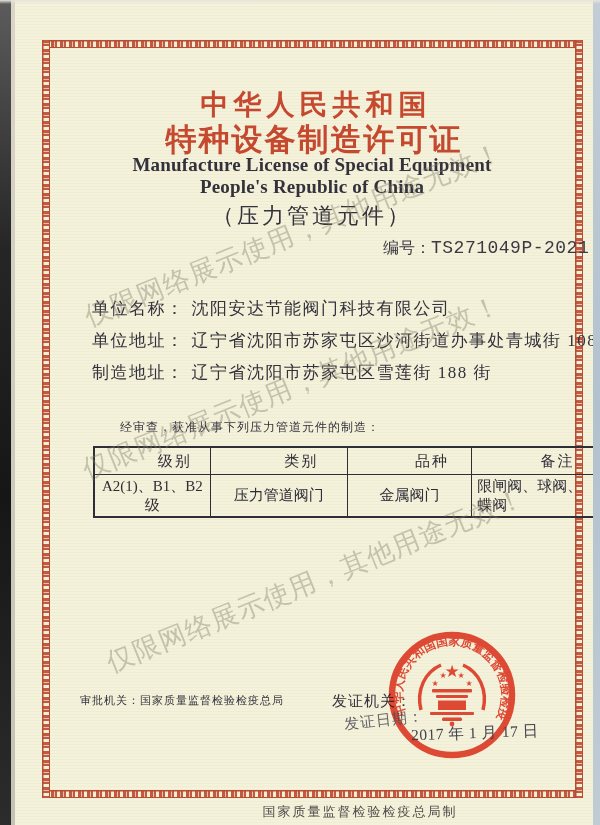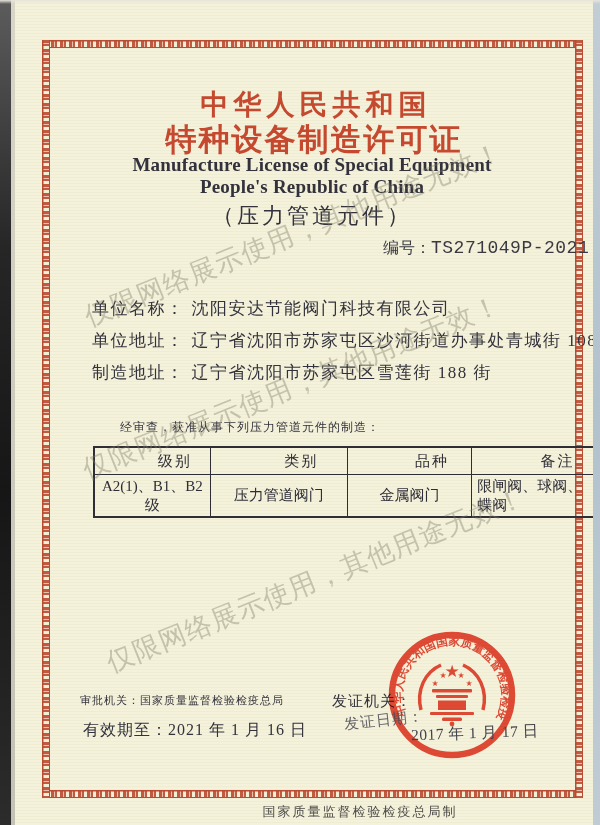--- a/index.html
+++ b/index.html
@@ -136,23 +136,20 @@
       <td class="c3">金属阀门</td>
       <td class="c4 td-note">限闸阀、球阀、蝶阀</td>
     </tr>
   </tbody>
     </table>
 
   <div class="abs approve-row">
     <span>审批机关：</span><span>国家质量监督检验检疫总局</span>
   </div>
   <div class="abs issue-org">发证机关：</div>
-  <div class="abs valid-row">
-    <span>有效期至：</span><span>2021 年 1 月 16 日</span>
-  </div>
   <div class="abs issue-date-label">发证日期：</div>
   <div class="abs issue-date-value">2017 年 1 月 17 日</div>
   <div class="abs ctr made-by">国家质量监督检验检疫总局制</div>
 
   <svg class="seal" viewBox="0 0 134 134">
     <circle cx="67" cy="67" r="60" fill="none" stroke="#e63a28" stroke-width="6.5"></circle>
     <path id="sealArc" d="M 21 86.6 A 50 50 0 1 1 113 86.6" fill="none"></path>
     <text font-size="12" font-weight="bold" fill="#e63a28">
       <textPath href="#sealArc" textLength="225" lengthAdjust="spacingAndGlyphs">中华人民共和国国家质量监督检验检疫总局</textPath>
     </text>

